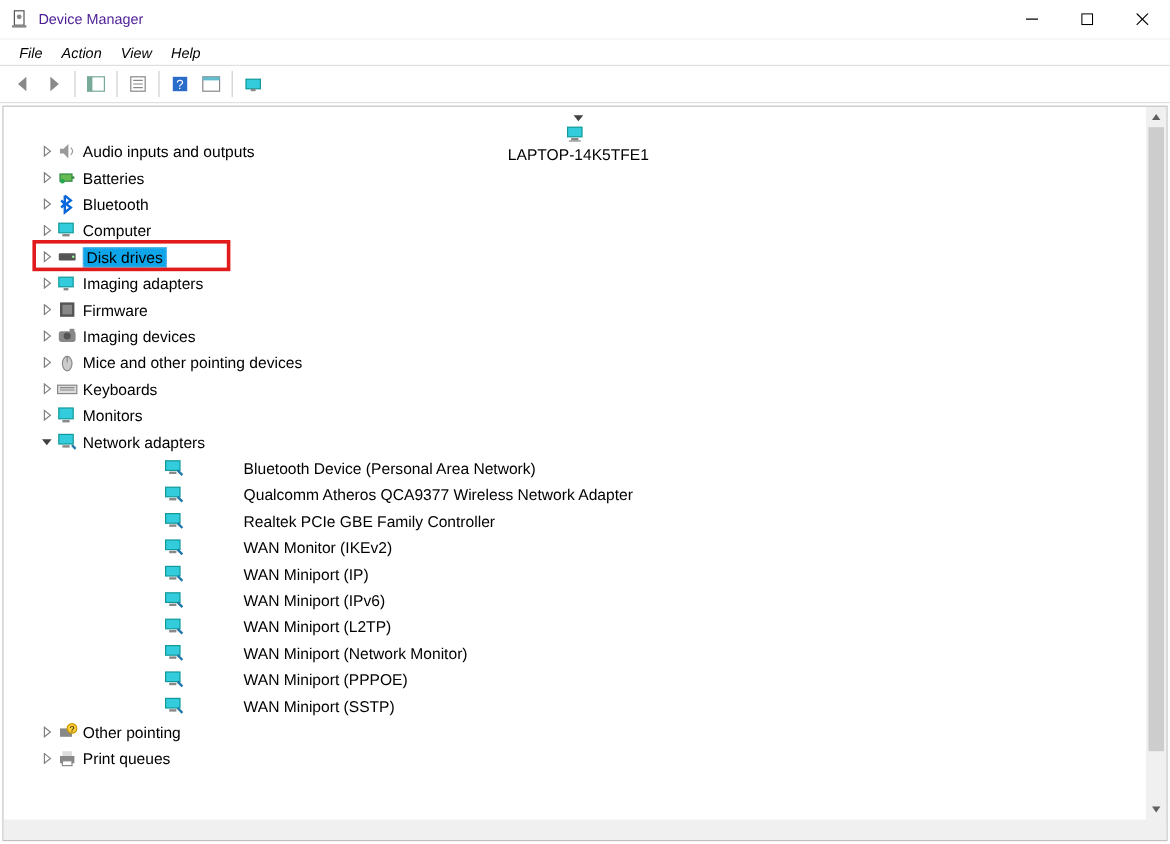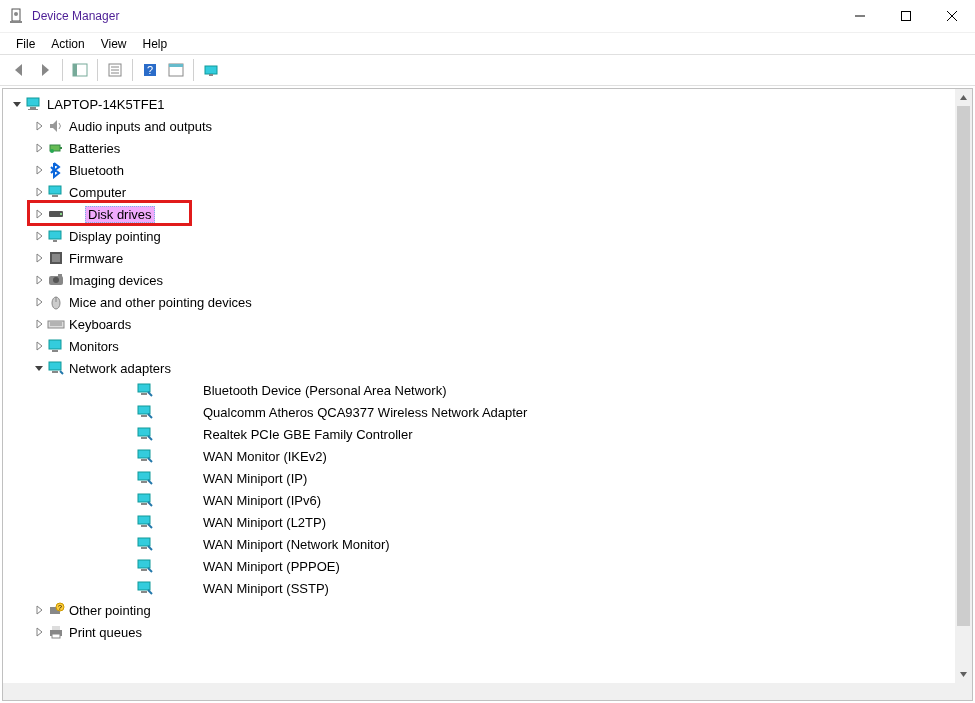--- a/index.html
+++ b/index.html
@@ -6,21 +6,21 @@
     body { width: 975px; height: 703px; background: #fff; overflow: hidden; display: flex; flex-direction: column; }
 
     
     .titlebar { height: 32px; display: flex; align-items: center; padding-left: 8px; background: #fff; }
     .titlebar .title-icon { width: 16px; height: 16px; margin-right: 8px; }
     .titlebar .title { font-size: 12px; color: #4c1d95; flex: 1; }
     .titlebar .win-controls { display: flex; }
     .titlebar .win-btn { width: 46px; height: 32px; display: flex; align-items: center; justify-content: center; }
 
     
-    .menubar { height: 22px; display: flex; align-items: center; padding: 0 8px; border-top: 1px solid #f0f0f0; }
+    .menubar { height: 22px; display: flex; align-items: center; padding: 0 8px; border-top: 1px solid #f0f0f0; font-style: italic; }
     .menubar .menu-item { font-size: 12px; padding: 2px 8px; color: #000; }
 
     
     .toolbar { height: 32px; display: flex; align-items: center; padding: 2px 6px; border-top: 1px solid #e0e0e0; border-bottom: 1px solid #e0e0e0; background: #fff; }
     .toolbar .tool-btn { width: 24px; height: 24px; display: flex; align-items: center; justify-content: center; margin: 0 1px; border: 1px solid transparent; }
     .toolbar .tool-sep { width: 1px; height: 22px; background: #d0d0d0; margin: 0 4px; }
 
     
     .content { flex: 1; position: relative; border: 1px solid #c0c0c0; margin: 2px; overflow: hidden; }
     .scroll-area { position: absolute; top: 0; left: 0; right: 17px; bottom: 0; overflow: hidden; background: #fff; }
@@ -30,22 +30,22 @@
     .vscroll .thumb { position: absolute; left: 2px; right: 2px; top: 0; height: 40px; background: #cdcdcd; }
     .hscroll-area { position: absolute; left: 0; right: 0; bottom: 0; height: 17px; background: #f0f0f0; }
 
     
     .tree { padding: 4px 0; font-size: 13px; color: #000; }
     .tree-row { display: flex; align-items: center; height: 22px; white-space: nowrap; position: relative; }
     .expander { width: 16px; height: 16px; display: flex; align-items: center; justify-content: center; color: #666; font-size: 10px; }
     .expander.blank { visibility: hidden; }
     .node-icon { width: 18px; height: 18px; display: inline-flex; align-items: center; justify-content: center; margin-right: 4px; }
     .node-label { font-size: 13px; }
-    .node-label.selected { background: #f0abfc; border: 1px dotted #7ab7e8; padding: 0 2px; margin-left: 16px; }
-    .depth-0 { padding-left: 6px; }
+    .node-label.selected { background: #0ea5e9; border: 1px dotted #7ab7e8; padding: 0 2px; }
+    .depth-0 { padding-left: 6px; flex-direction: column; }
     .depth-1 { padding-left: 28px; }
     .depth-2 { padding-left: 72px; gap: 45px; }
     .highlight-box { position: absolute; border: 3px solid #e11b1b; pointer-events: none; }
 
     
     .corner { position: absolute; right: 0; bottom: 0; width: 17px; height: 17px; background: #f0f0f0; }
 
     svg { display: block; }
   </style>
 </head>
@@ -229,21 +229,21 @@
             <svg width="10" height="10">
               <path d="M3 1 L8 5 L3 9 Z" fill="none" stroke="#808080"></path>
             </svg>
           </span>
           <span class="node-icon">
             <svg width="18" height="18">
               <rect x="2" y="4" width="12" height="8" fill="#3cd" stroke="#199"></rect>
               <rect x="6" y="13" width="4" height="2" fill="#888"></rect>
             </svg>
           </span>
-          <span class="node-label">Display pointing</span>
+          <span class="node-label">Imaging adapters</span>
         </div>
         <div class="tree-row depth-1">
           <span class="expander">
             <svg width="10" height="10">
               <path d="M3 1 L8 5 L3 9 Z" fill="none" stroke="#808080"></path>
             </svg>
           </span>
           <span class="node-icon">
             <svg width="18" height="18">
               <rect x="3" y="3" width="12" height="12" fill="#555"></rect>

